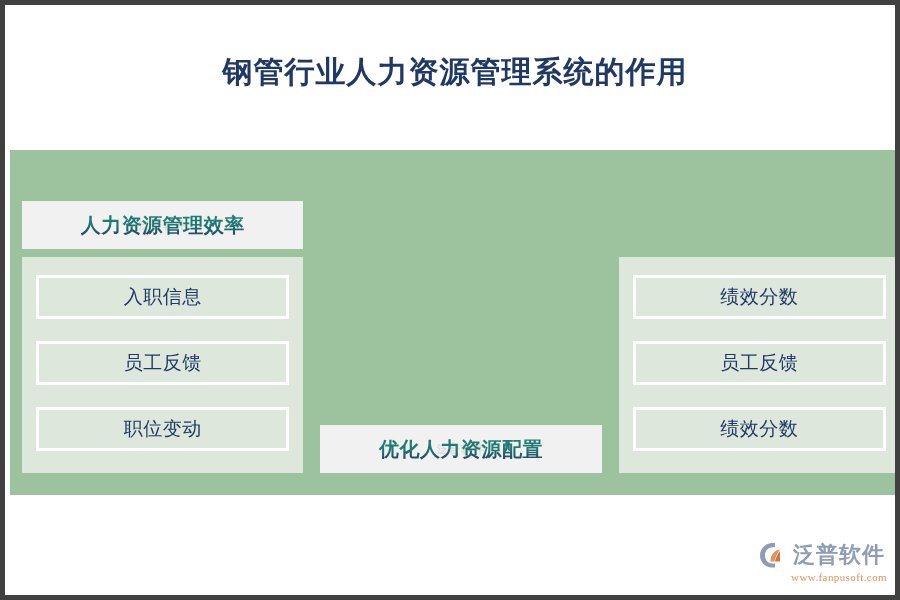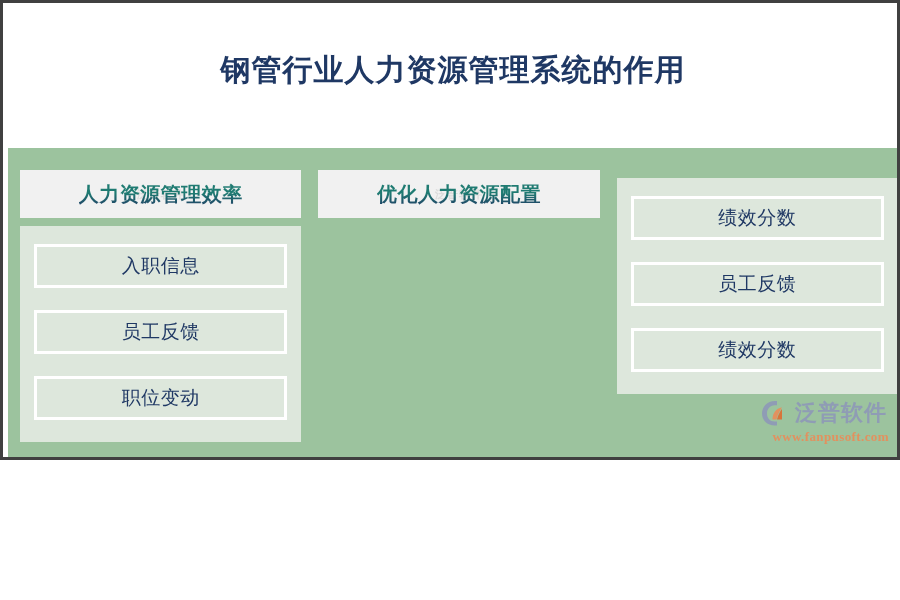--- a/index.html
+++ b/index.html
@@ -9,24 +9,24 @@
   body {
     width: 900px;
     height: 600px;
     background: #ffffff;
     font-family: "Liberation Serif", "DejaVu Serif", serif;
     overflow: hidden;
   }
   #page {
     position: relative;
     width: 900px;
-    height: 460px;
+    height: 600px;
     background: #ffffff;
     box-sizing: border-box;
-    border: 3px solid #404040;
+    border: 5px solid #404040;
     overflow: hidden;
   }
 
   
   #title {
     position: absolute;
     left: 0;
     top: 47px;
     width: 900px;
     text-align: center;
@@ -42,21 +42,21 @@
   #panel {
     position: absolute;
     left: 5px;
     top: 145px;
     width: 890px;
     height: 345px;
     background: #9cc39e;
     box-sizing: border-box;
     display: flex;
     flex-direction: row;
-    align-items: flex-start;
+    align-items: flex-end;
     padding: 22px 0 22px 12px;
     gap: 17px;
   }
 
   .column {
     flex: 1 1 0;
     display: flex;
     flex-direction: column;
     align-items: stretch;
     min-width: 0;
@@ -147,22 +147,22 @@
   #logo-name {
     font-size: 22px;
     font-weight: bold;
     color: #8f9cb5;
     letter-spacing: 1px;
     line-height: 1;
     white-space: nowrap;
   }
   #logo-url {
     margin-top: 2px;
-    font-size: 13px;
-    font-weight: bold;
+    font-size: 11px;
+    font-weight: normal;
     color: #e2915f;
     letter-spacing: 0.4px;
     font-family: "Liberation Serif", "DejaVu Serif", serif;
     white-space: nowrap;
     align-self: flex-end;
   }
 </style>
 </head>
 <body>
 

